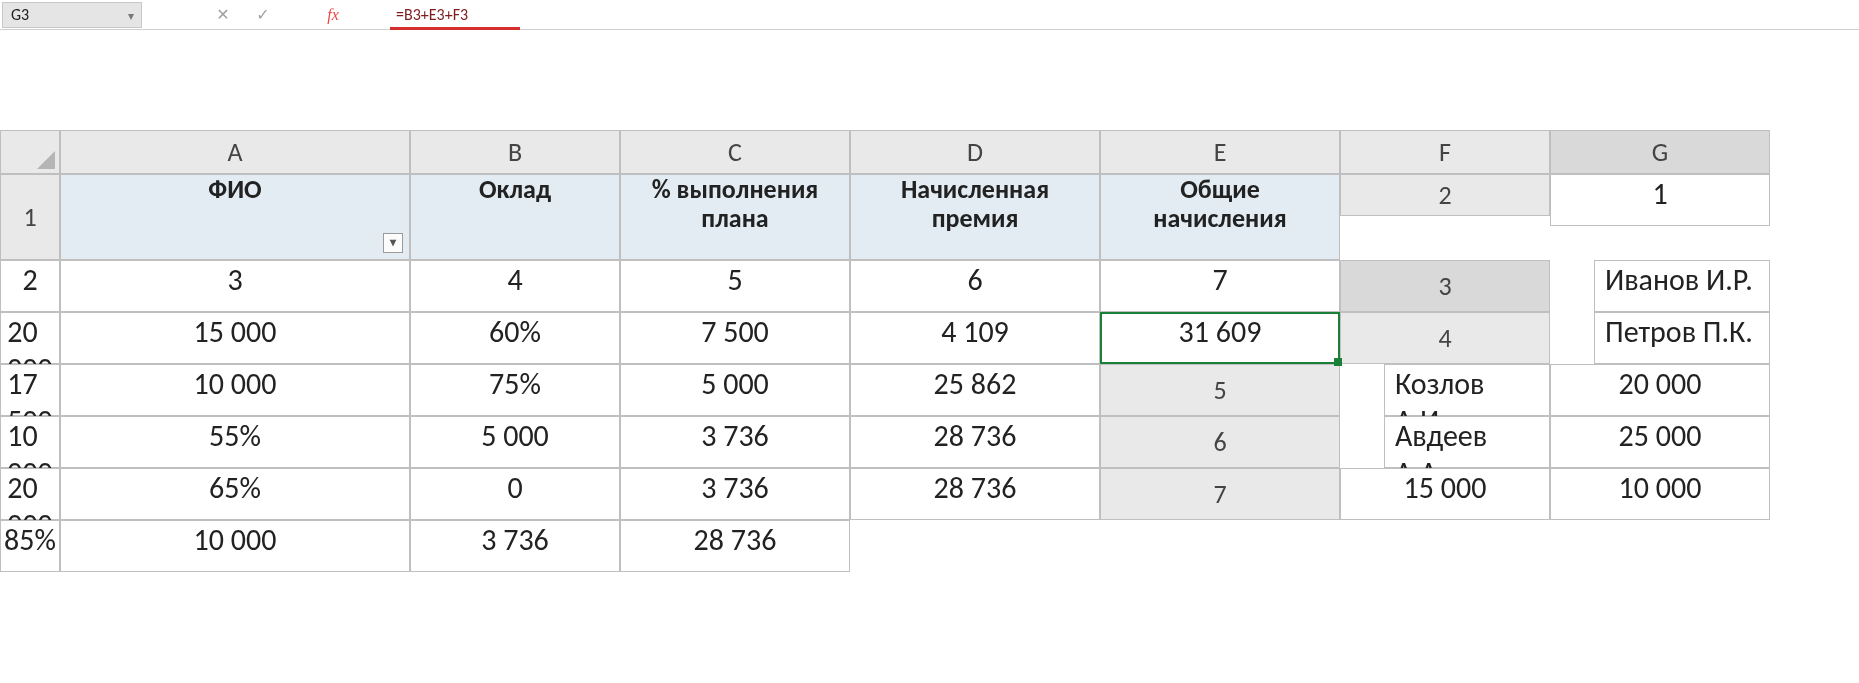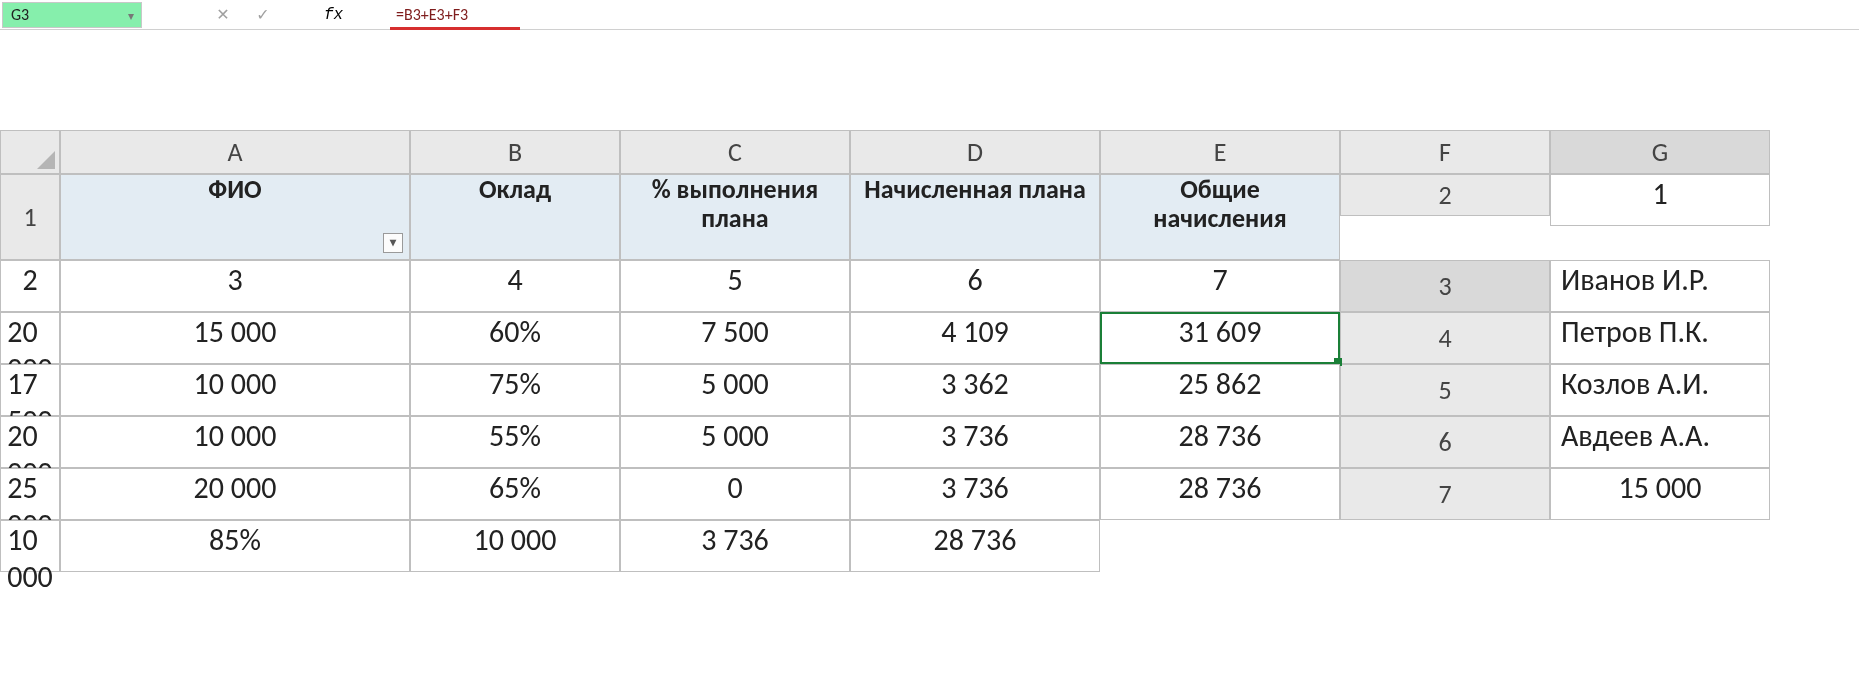--- a/index.html
+++ b/index.html
@@ -24,42 +24,42 @@
   }
   .name-box {
     width: 140px;
     height: 26px;
     border: 1px solid #c8c8c8;
     display: flex;
     align-items: center;
     padding: 0 8px;
     margin-left: 2px;
     position: relative;
-    background: #86efac;
+    background: #e5e5e5;
   }
   .name-box .dd {
     position: absolute;
     left: 125px;
     top: 6px;
     font-size: 12px;
     color: #777;
     cursor: pointer;
   }
   .fb-icons {
     display: flex;
     align-items: center;
     gap: 22px;
     margin-left: 72px;
     color: #a0a0a0;
   }
   .fb-icons span { width: 18px; text-align: center; }
   .fx-label {
     font-style: italic;
-    font-family: Liberation Mono, monospace;
-    color: #000000;
+    font-family: Liberation Serif, serif;
+    color: #ef4444;
     margin-left: 30px;
     margin-right: 18px;
   }
   .formula-input {
     flex: 1;
     padding-left: 36px;
     color: #7f1d1d;
     position: relative;
   }
   .formula-underline {
@@ -120,21 +120,21 @@
     border: 1px solid #bfbfbf;
     display: flex;
     align-items: flex-start;
     justify-content: center;
     font-size: 30px;
     padding: 0 10px;
     height: 52px;
     background: #fff;
     position: relative;
   }
-  .cell.left { justify-content: flex-start; }
+  .cell.left { justify-content: flex-start; margin-left: 44px; }
   .th {
     background: #e3ecf3;
     font-weight: 700;
     font-size: 26px;
     text-align: center;
     line-height: 1.1;
     height: 86px;
   }
 
   .filter-btn {
@@ -219,21 +219,21 @@
     <span>ФИО</span>
     <span class="filter-btn">▾</span>
   </div>
   <div class="cell th row1">
       <span>Оклад</span>
     </div>
   <div class="cell th row1">
       <span>% выполнения плана</span>
     </div>
   <div class="cell th row1">
-      <span>Начисленная плана</span>
+      <span>Начисленная премия</span>
     </div>
   <div class="cell th row1">
       <span>Общие начисления</span>
     </div>
 
   <div class="row-hdr row2" style="height:42px">
       <span>2</span>
     </div>
   <div class="cell row2">
       <span>1</span>
@@ -294,23 +294,20 @@
   <div class="cell">
       <span>10 000</span>
     </div>
   <div class="cell">
       <span>75%</span>
     </div>
   <div class="cell">
       <span>5 000</span>
     </div>
   <div class="cell">
-      <span>3 362</span>
-    </div>
-  <div class="cell">
       <span>25 862</span>
     </div>
 
   <div class="row-hdr" style="height:52px">
       <span>5</span>
     </div>
   <div class="cell left">
       <span>Козлов А.И.</span>
     </div>
   <div class="cell">

